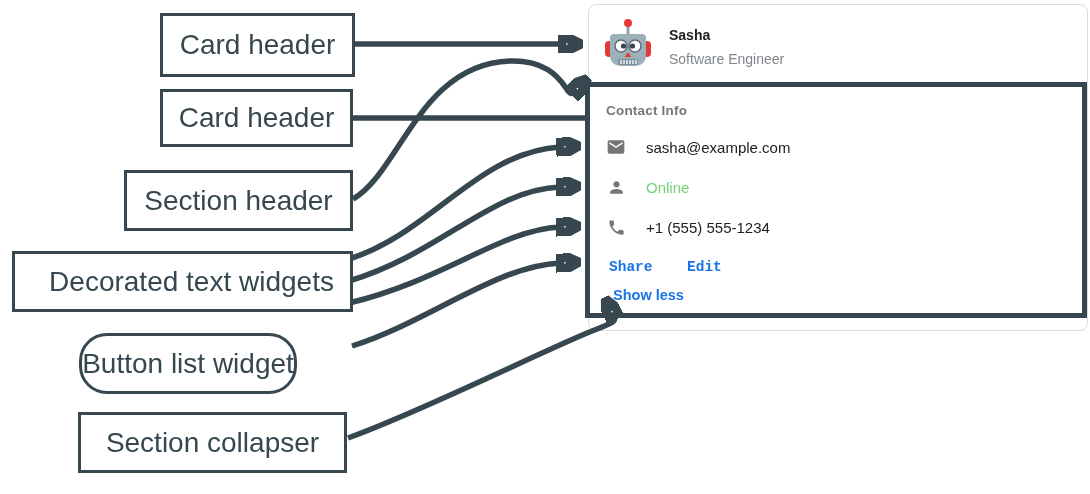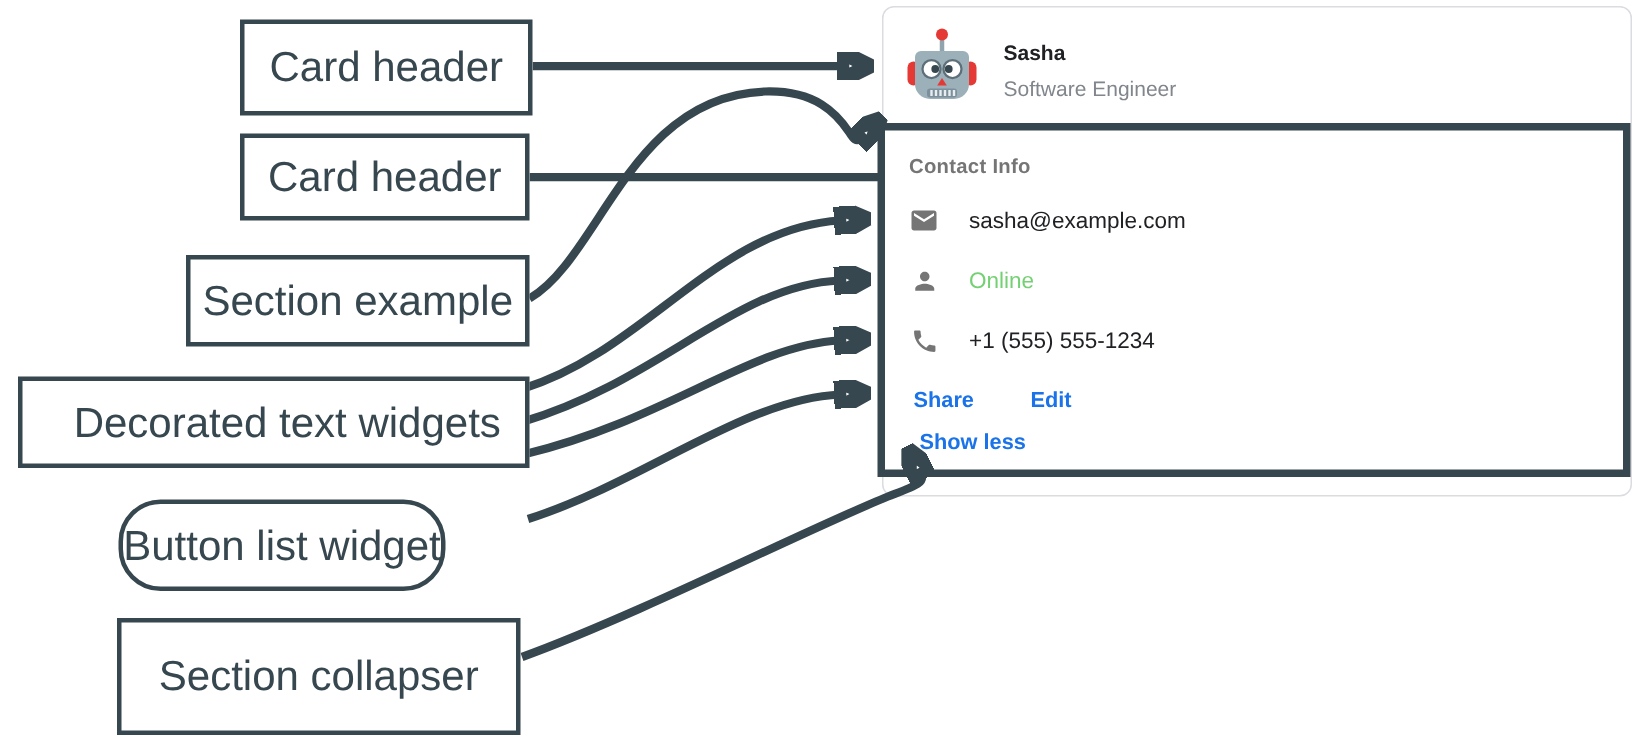--- a/index.html
+++ b/index.html
@@ -28,21 +28,21 @@
     box-sizing:border-box;border:5px solid #37474f;z-index:20;pointer-events:none;
   }
   .avatar{position:absolute;left:15px;top:12px;width:48px;height:52px;}
   .card-title{position:absolute;left:80px;top:22px;font-size:14px;font-weight:700;color:#202124;}
   .card-subtitle{position:absolute;left:80px;top:46px;font-size:14px;color:#80868b;}
   .section-title{position:absolute;left:17px;top:98px;font-size:13.5px;font-weight:700;color:#757575;letter-spacing:.2px;}
   .dt-row{position:absolute;left:16px;display:flex;align-items:center;height:22px;justify-content:space-between;}
   .dt-row .ic{width:22px;height:22px;display:flex;align-items:center;justify-content:center;}
   .dt-row .txt{margin-left:19px;font-size:15px;color:#202124;}
   .txt.online{color:#74d173;}
-  .btn-link{position:absolute;font-size:14.5px;font-weight:700;color:#1a73e8;cursor:pointer;}
+  .btn-link{position:absolute;font-size:14.5px;font-weight:700;color:#1a73e8;cursor:pointer;font-family:Liberation Mono, monospace;}
   .collapser{position:absolute;left:24px;top:282px;font-size:14.5px;font-weight:700;color:#1a73e8;cursor:pointer;}
 </style>
 </head>
 <body>
 
 <div class="stage">
 
   <div class="card">
 
     <div class="avatar">
@@ -118,18 +118,18 @@
     <path d="M353 199 C400 172 420 64 510 61 C544 60 558 76 566 88 C569 93 571 95 574 92" marker-end="url(#ah)"></path>
     <path d="M349 259 C430 234 478 152 560 147" marker-end="url(#ah)"></path>
     <path d="M349 281 C440 254 490 190 560 187" marker-end="url(#ah)"></path>
     <path d="M349 303 C445 280 500 230 560 227" marker-end="url(#ah)"></path>
     <path d="M352 346 C428 322 496 266 560 263" marker-end="url(#ah)"></path>
     <path d="M348 438 C425 410 540 352 592 331 C610 324 617 322 614 316" marker-end="url(#ah)"></path>
   </svg>
 
   <div class="anno-label" style="left:160px;top:13px;width:195px;height:64px;">Card header</div>
   <div class="anno-label" style="left:160px;top:89px;width:193px;height:58px;">Card header</div>
-  <div class="anno-label" style="left:124px;top:170px;width:229px;height:61px;">Section example</div>
+  <div class="anno-label" style="left:124px;top:170px;width:229px;height:61px;">Section header</div>
   <div class="anno-label" style="left:12px;top:251px;width:341px;height:61px;padding-left:18px;">Decorated text widgets</div>
   <div class="anno-label" style="left:79px;top:333px;width:218px;height:61px;border-radius:28px;">Button list widget</div>
-  <div class="anno-label" style="left:78px;top:412px;width:269px;height:78px;">Section collapser</div>
+  <div class="anno-label" style="left:78px;top:412px;width:269px;height:61px;">Section collapser</div>
 
 </div>
 
 </body></html>

